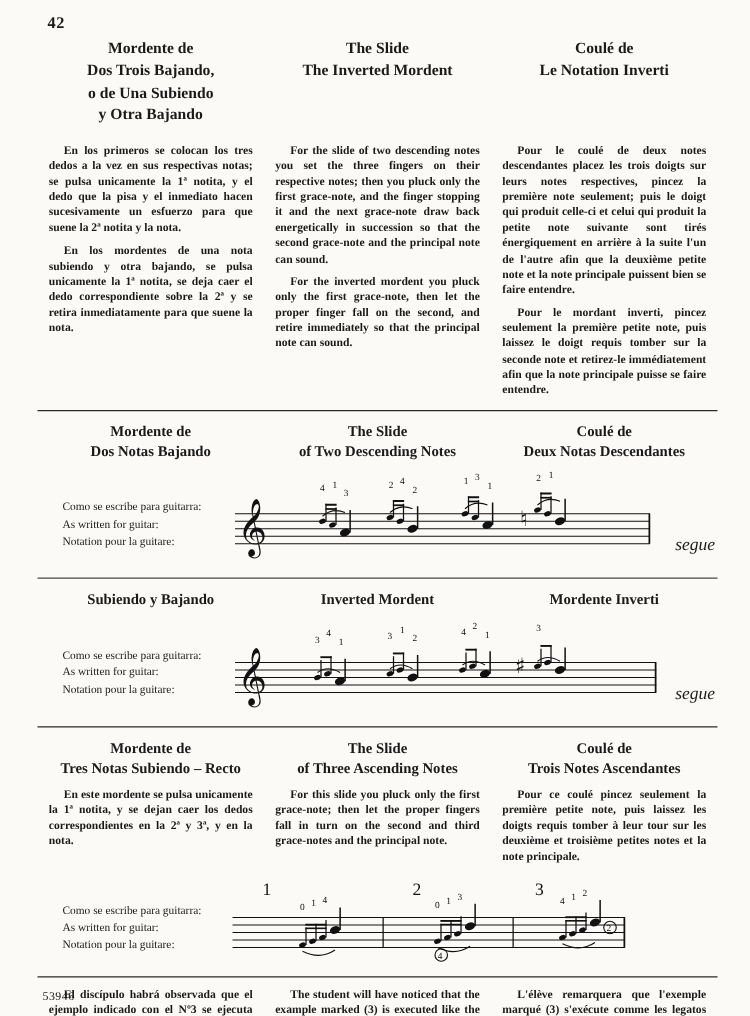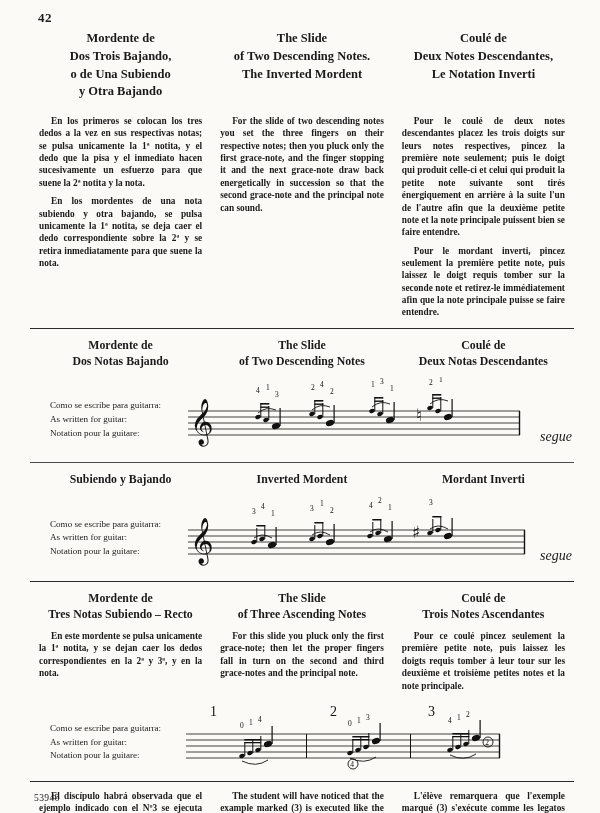--- a/index.html
+++ b/index.html
@@ -134,40 +134,39 @@
       <div class="heading">
         <span class="ln">Mordente de</span>
         <span class="ln">Dos Trois Bajando,</span>
         <span class="ln">o de Una Subiendo</span>
         <span class="ln">y Otra Bajando</span>
       </div>
     </div>
     <div class="col col-2">
       <div class="heading">
         <span class="ln">The Slide</span>
-        <span class="ln">of Two Descending Notes.</span>
         <span class="ln">The Inverted Mordent</span>
       </div>
     </div>
     <div class="col col-3">
       <div class="heading">
         <span class="ln">Coulé de</span>
-        <span class="ln">Deux Notes Descendantes,</span>
         <span class="ln">Le Notation Inverti</span>
       </div>
     </div>
   </div>
 
-  <div class="cols" style="margin-top:14px;">
+  <div class="cols" style="margin-top:14px;justify-content:space-between;">
     <div class="col col-1">
       <p class="body-text">En los primeros se colocan los tres dedos a la vez en sus respectivas notas; se pulsa unicamente la 1ª notita, y el dedo que la pisa y el inmediato hacen sucesivamente un esfuerzo para que suene la 2ª notita y la nota.</p>
       <p class="body-text">En los mordentes de una nota subiendo y otra bajando, se pulsa unicamente la 1ª notita, se deja caer el dedo correspondiente sobre la 2ª y se retira inmediatamente para que suene la nota.</p>
     </div>
     <div class="col col-2">
       <p class="body-text">For the slide of two descending notes you set the three fingers on their respective notes; then you pluck only the first grace-note, and the finger stopping it and the next grace-note draw back energetically in succession so that the second grace-note and the principal note can sound.</p>
+      <p class="body-text">For the inverted mordent you pluck only the first grace-note, then let the proper finger fall on the second, and retire immediately so that the principal note can sound.</p>
     </div>
     <div class="col col-3">
       <p class="body-text">Pour le coulé de deux notes descendantes placez les trois doigts sur leurs notes respectives, pincez la première note seulement; puis le doigt qui produit celle-ci et celui qui produit la petite note suivante sont tirés énergiquement en arrière à la suite l'un de l'autre afin que la deuxième petite note et la note principale puissent bien se faire entendre.</p>
       <p class="body-text">Pour le mordant inverti, pincez seulement la première petite note, puis laissez le doigt requis tomber sur la seconde note et retirez-le immédiatement afin que la note principale puisse se faire entendre.</p>
     </div>
   </div>
 
   <hr class="rule">
 
   <div class="cols">
@@ -282,21 +281,21 @@
   <hr class="rule thin">
 
   <div class="cols">
     <div class="col col-1">
       <div class="sec-heading">Subiendo y Bajando</div>
     </div>
     <div class="col col-2">
       <div class="sec-heading">Inverted Mordent</div>
     </div>
     <div class="col col-3">
-      <div class="sec-heading">Mordant Inverti</div>
+      <div class="sec-heading">Mordente Inverti</div>
     </div>
   </div>
 
   <div class="music-block">
     <div class="caption">
       <div>Como se escribe para guitarra:</div>
       <div>As written for guitar:</div>
       <div>Notation pour la guitare:</div>
     </div>
     <div class="stave-wrap">
@@ -384,21 +383,21 @@
       </div>
     </div>
     <div class="col col-3">
       <div class="sec-heading">
         <span class="ln">Coulé de</span>
         <span class="ln">Trois Notes Ascendantes</span>
       </div>
     </div>
   </div>
 
-  <div class="cols" style="margin-top:8px;justify-content:space-between;">
+  <div class="cols" style="margin-top:8px;">
     <div class="col col-1">
       <p class="body-text">En este mordente se pulsa unicamente la 1ª notita, y se dejan caer los dedos correspondientes en la 2ª y 3ª, y en la nota.</p>
     </div>
     <div class="col col-2">
       <p class="body-text">For this slide you pluck only the first grace-note; then let the proper fingers fall in turn on the second and third grace-notes and the principal note.</p>
     </div>
     <div class="col col-3">
       <p class="body-text">Pour ce coulé pincez seulement la première petite note, puis laissez les doigts requis tomber à leur tour sur les deuxième et troisième petites notes et la note principale.</p>
     </div>
   </div>

